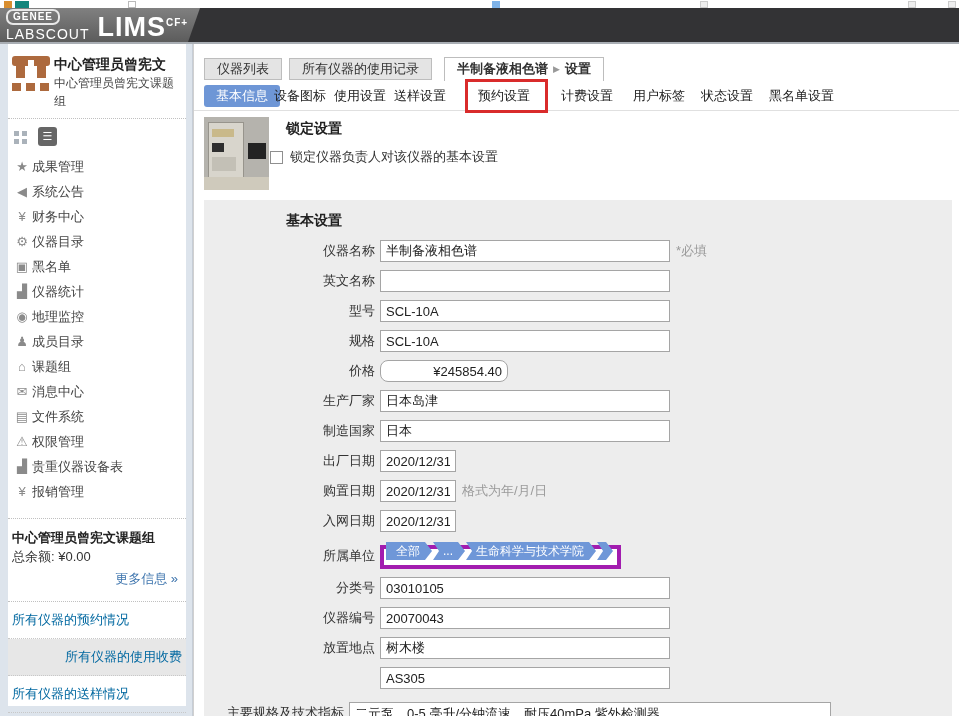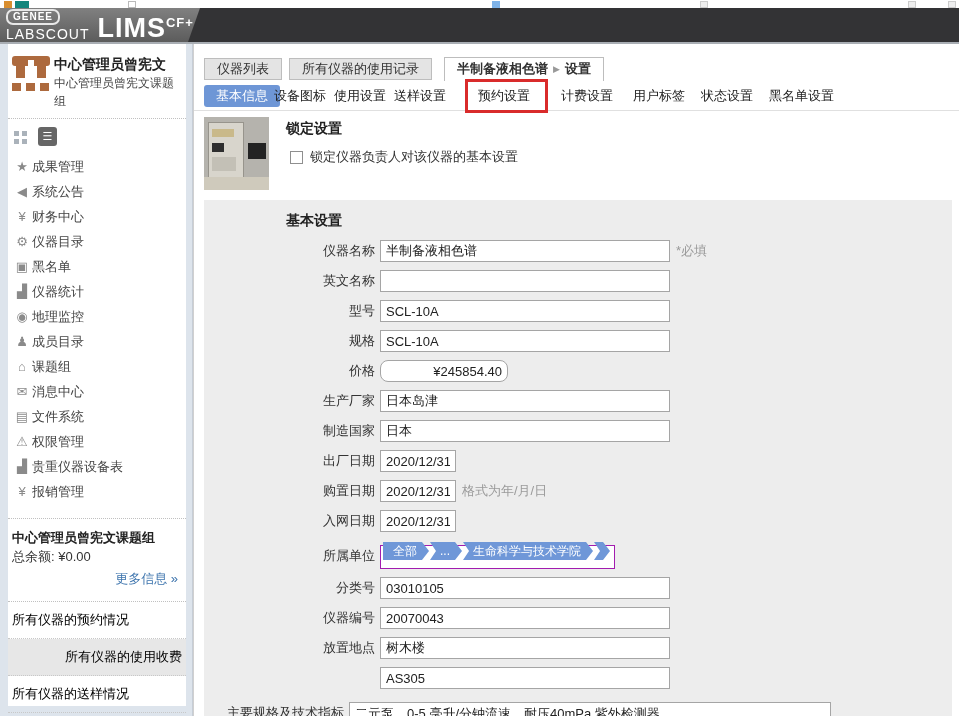--- a/index.html
+++ b/index.html
@@ -14,21 +14,21 @@
   #appheader { position:absolute; left:0; top:8px; width:959px; height:36px;
     background:#333335; border-bottom:2px solid #a9aeb4; z-index:10; }
   #logozone { position:absolute; left:0; top:0; width:200px; height:34px;
     background:linear-gradient(180deg,#808080,#5c5c5c);
     clip-path:polygon(0 0,100% 0,calc(100% - 12px) 100%,0 100%);
     display:flex; align-items:center; padding-left:6px; color:#fff; }
   .genee-badge { border:2px solid #e8e8e8; border-radius:7px; font-size:10px; font-weight:bold;
     letter-spacing:1px; padding:0 5px; line-height:12px; display:inline-block; }
   .labscout { font-size:14px; letter-spacing:1px; margin-top:1px; }
   .lims { font-size:27px; font-weight:bold; letter-spacing:1px; margin-left:8px; line-height:30px; }
-  .cfplus { font-size:13px; font-weight:bold; vertical-align:10px; }
+  .cfplus { font-size:10px; font-weight:bold; vertical-align:10px; }
 
   
   #sidebar { position:absolute; left:0; top:44px; width:193px; height:672px;
     background:#dde4ec; border-right:1px solid #c6cdd6; }
   #sidepanel { position:absolute; left:8px; top:0; width:178px; height:662px; background:#fff; }
   #userblock { padding:10px 6px 8px 2px; border-bottom:1px dotted #c0c0c0; position:relative; min-height:56px; }
   #avatar { position:absolute; left:4px; top:12px; width:40px; height:36px; }
   #avatar .bar  { position:absolute; left:0; top:0; width:38px; height:10px; background:#ad6a3e; border-radius:3px; }
   #avatar .legL { position:absolute; left:4px; top:9px; width:9px; height:13px; background:#ad6a3e; }
   #avatar .legR { position:absolute; left:25px; top:9px; width:9px; height:13px; background:#ad6a3e; }
@@ -42,21 +42,21 @@
   .list-toggle { width:19px; height:19px; background:#666; border-radius:3px; color:#fff;
     font-size:11px; line-height:19px; text-align:center; }
   #menu { padding:2px 0 0 4px; }
   .menu-item { height:25px; line-height:25px; color:#444; cursor:pointer; white-space:nowrap; }
   .menu-item .mi-icon { display:inline-block; width:20px; color:#8a8a8a; font-size:13px; text-align:center; }
   #grouppanel { border-top:1px dotted #c0c0c0; margin-top:14px; padding:10px 8px 4px 4px; }
   .grouptitle { font-weight:bold; font-size:13px; color:#222; line-height:18px; }
   .balance { font-size:13px; color:#333; line-height:20px; }
   .morelink { text-align:right; color:#3d74ad; line-height:24px; cursor:pointer; }
   #quicklinks { border-top:1px dotted #c0c0c0; margin-top:6px; }
-  .qlink { display:block; padding:9px 4px; color:#000000; border-bottom:1px dotted #c8c8c8; cursor:pointer; }
+  .qlink { display:block; padding:9px 4px; color:#0369a1; border-bottom:1px dotted #c8c8c8; cursor:pointer; }
   .qlink.hl { background:#e7e7e7;text-align:right; }
 
   
   #main { position:absolute; left:193px; top:44px; width:766px; height:672px; background:#fff; border-left:1px solid #d0d0d0; }
 
   
   .toptab { position:absolute; top:14px; height:22px; line-height:20px; padding:0 12px;
     background:#e4e4e4; border:1px solid #bdbdbd; color:#333; cursor:pointer; white-space:nowrap; }
   .toptab.active { top:13px; height:24px; background:#fff; border-bottom:none; font-weight:bold; line-height:22px; }
   .tab-arrow { color:#999; font-size:9px; margin:0 5px; vertical-align:1px; }
@@ -71,39 +71,39 @@
   
   #photo { position:absolute; left:10px; top:73px; width:65px; height:73px; background:#b5b3ad; overflow:hidden; }
   #photo .machine { position:absolute; left:4px; top:5px; width:36px; height:58px; background:#d8d5cc; border:1px solid #97948c; }
   #photo .mod1 { position:absolute; left:8px; top:12px; width:22px; height:8px; background:#c9b98a; }
   #photo .mod2 { position:absolute; left:8px; top:26px; width:12px; height:9px; background:#2e2e2e; }
   #photo .mod3 { position:absolute; left:8px; top:40px; width:24px; height:14px; background:#c3c0b6; }
   #photo .monitor { position:absolute; left:44px; top:26px; width:18px; height:16px; background:#232323; }
   #photo .desk { position:absolute; left:0; top:60px; width:65px; height:13px; background:#cfcabc; }
   .section-title { font-weight:bold; font-size:14px; color:#222; }
   #locktitle { position:absolute; left:92px; top:76px; }
-  #lockrow { position:absolute; left:96px; top:104px; display:flex; align-items:center;text-align:right; }
+  #lockrow { position:absolute; left:76px; top:104px; display:flex; align-items:center;text-align:right; }
   #lockcheck { width:13px; height:13px; background:#fff; border:1px solid #8f8f8f; margin-right:7px; cursor:pointer; }
 
   
   #formpanel { position:absolute; left:10px; top:156px; width:748px; height:516px; background:#ededed; }
   #formtitle { padding:12px 0 10px 82px; }
   .frow { display:flex; margin:0 0 8px 0; align-items:flex-start; }
   .frow .lbl { width:176px; text-align:right; padding-right:5px; line-height:22px; color:#333; flex:none; }
   .frow.ta .lbl { width:145px; }
   .fin { height:22px; border:1px solid #a5a5a5; background:#fff; padding:0 5px; font-size:13px;
     color:#222; font-family:inherit; outline:none; }
   .fin.normal { width:290px; }
   .fin.price { width:128px; text-align:right;border-radius:8px; }
   .fin.date { width:76px; }
   textarea.fin { width:482px; height:46px; resize:none; padding:2px 5px; line-height:17px; }
   .hint { color:#9a9a9a; margin-left:6px; line-height:22px; white-space:nowrap; }
   .gap-after { margin-bottom:13px; }
   
-  .bc-box { display:inline-flex; align-items:center; border:1px solid #a21caf; background:#fff;
+  .bc-box { display:inline-flex; align-items:center; border:4px solid #a21caf; background:#fff;
     height:24px; padding:2px 3px 14px 2px; }
   .bc-seg { background:#6f97d8; color:#fff; font-size:12px; line-height:18px; height:18px;
     padding:0 12px 0 10px; margin-right:1px; cursor:pointer; white-space:nowrap;
     clip-path:polygon(0 0,calc(100% - 7px) 0,100% 50%,calc(100% - 7px) 100%,0 100%,6px 50%); }
   .bc-seg.first { clip-path:polygon(0 0,calc(100% - 7px) 0,100% 50%,calc(100% - 7px) 100%,0 100%); }
   .bc-seg.tail { width:16px; padding:0; }
 </style>
 </head>
 <body>
 

